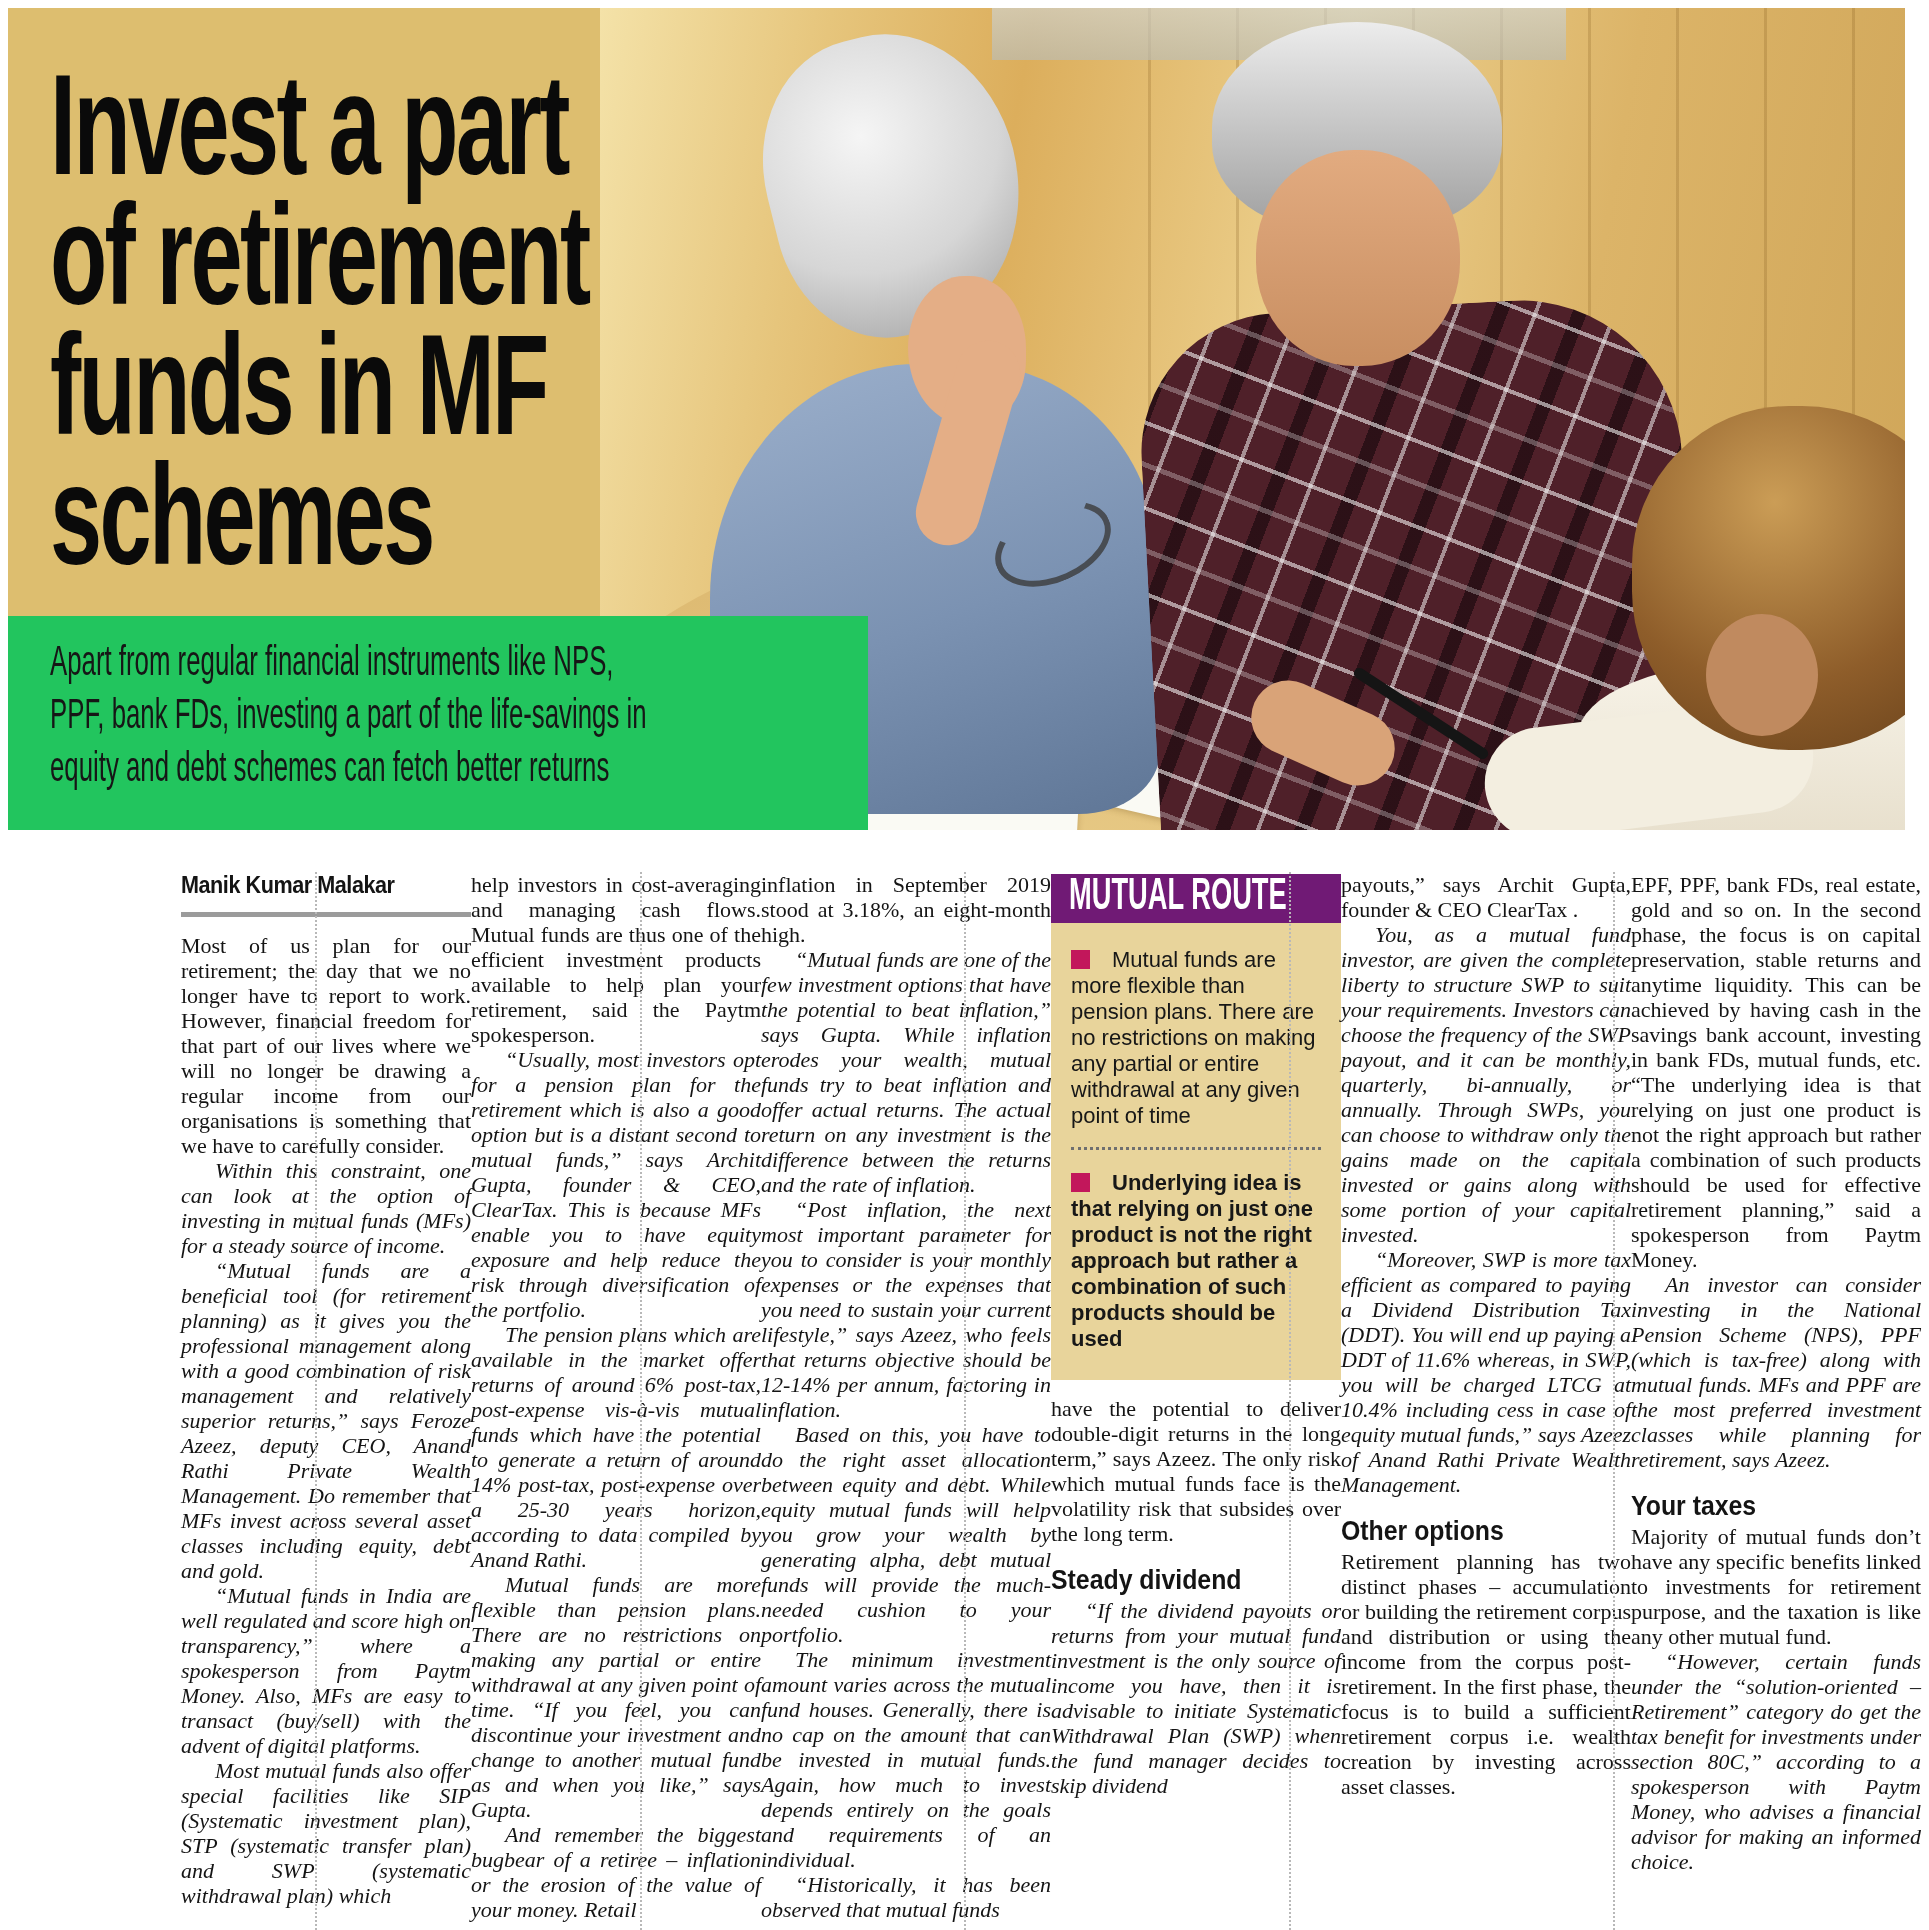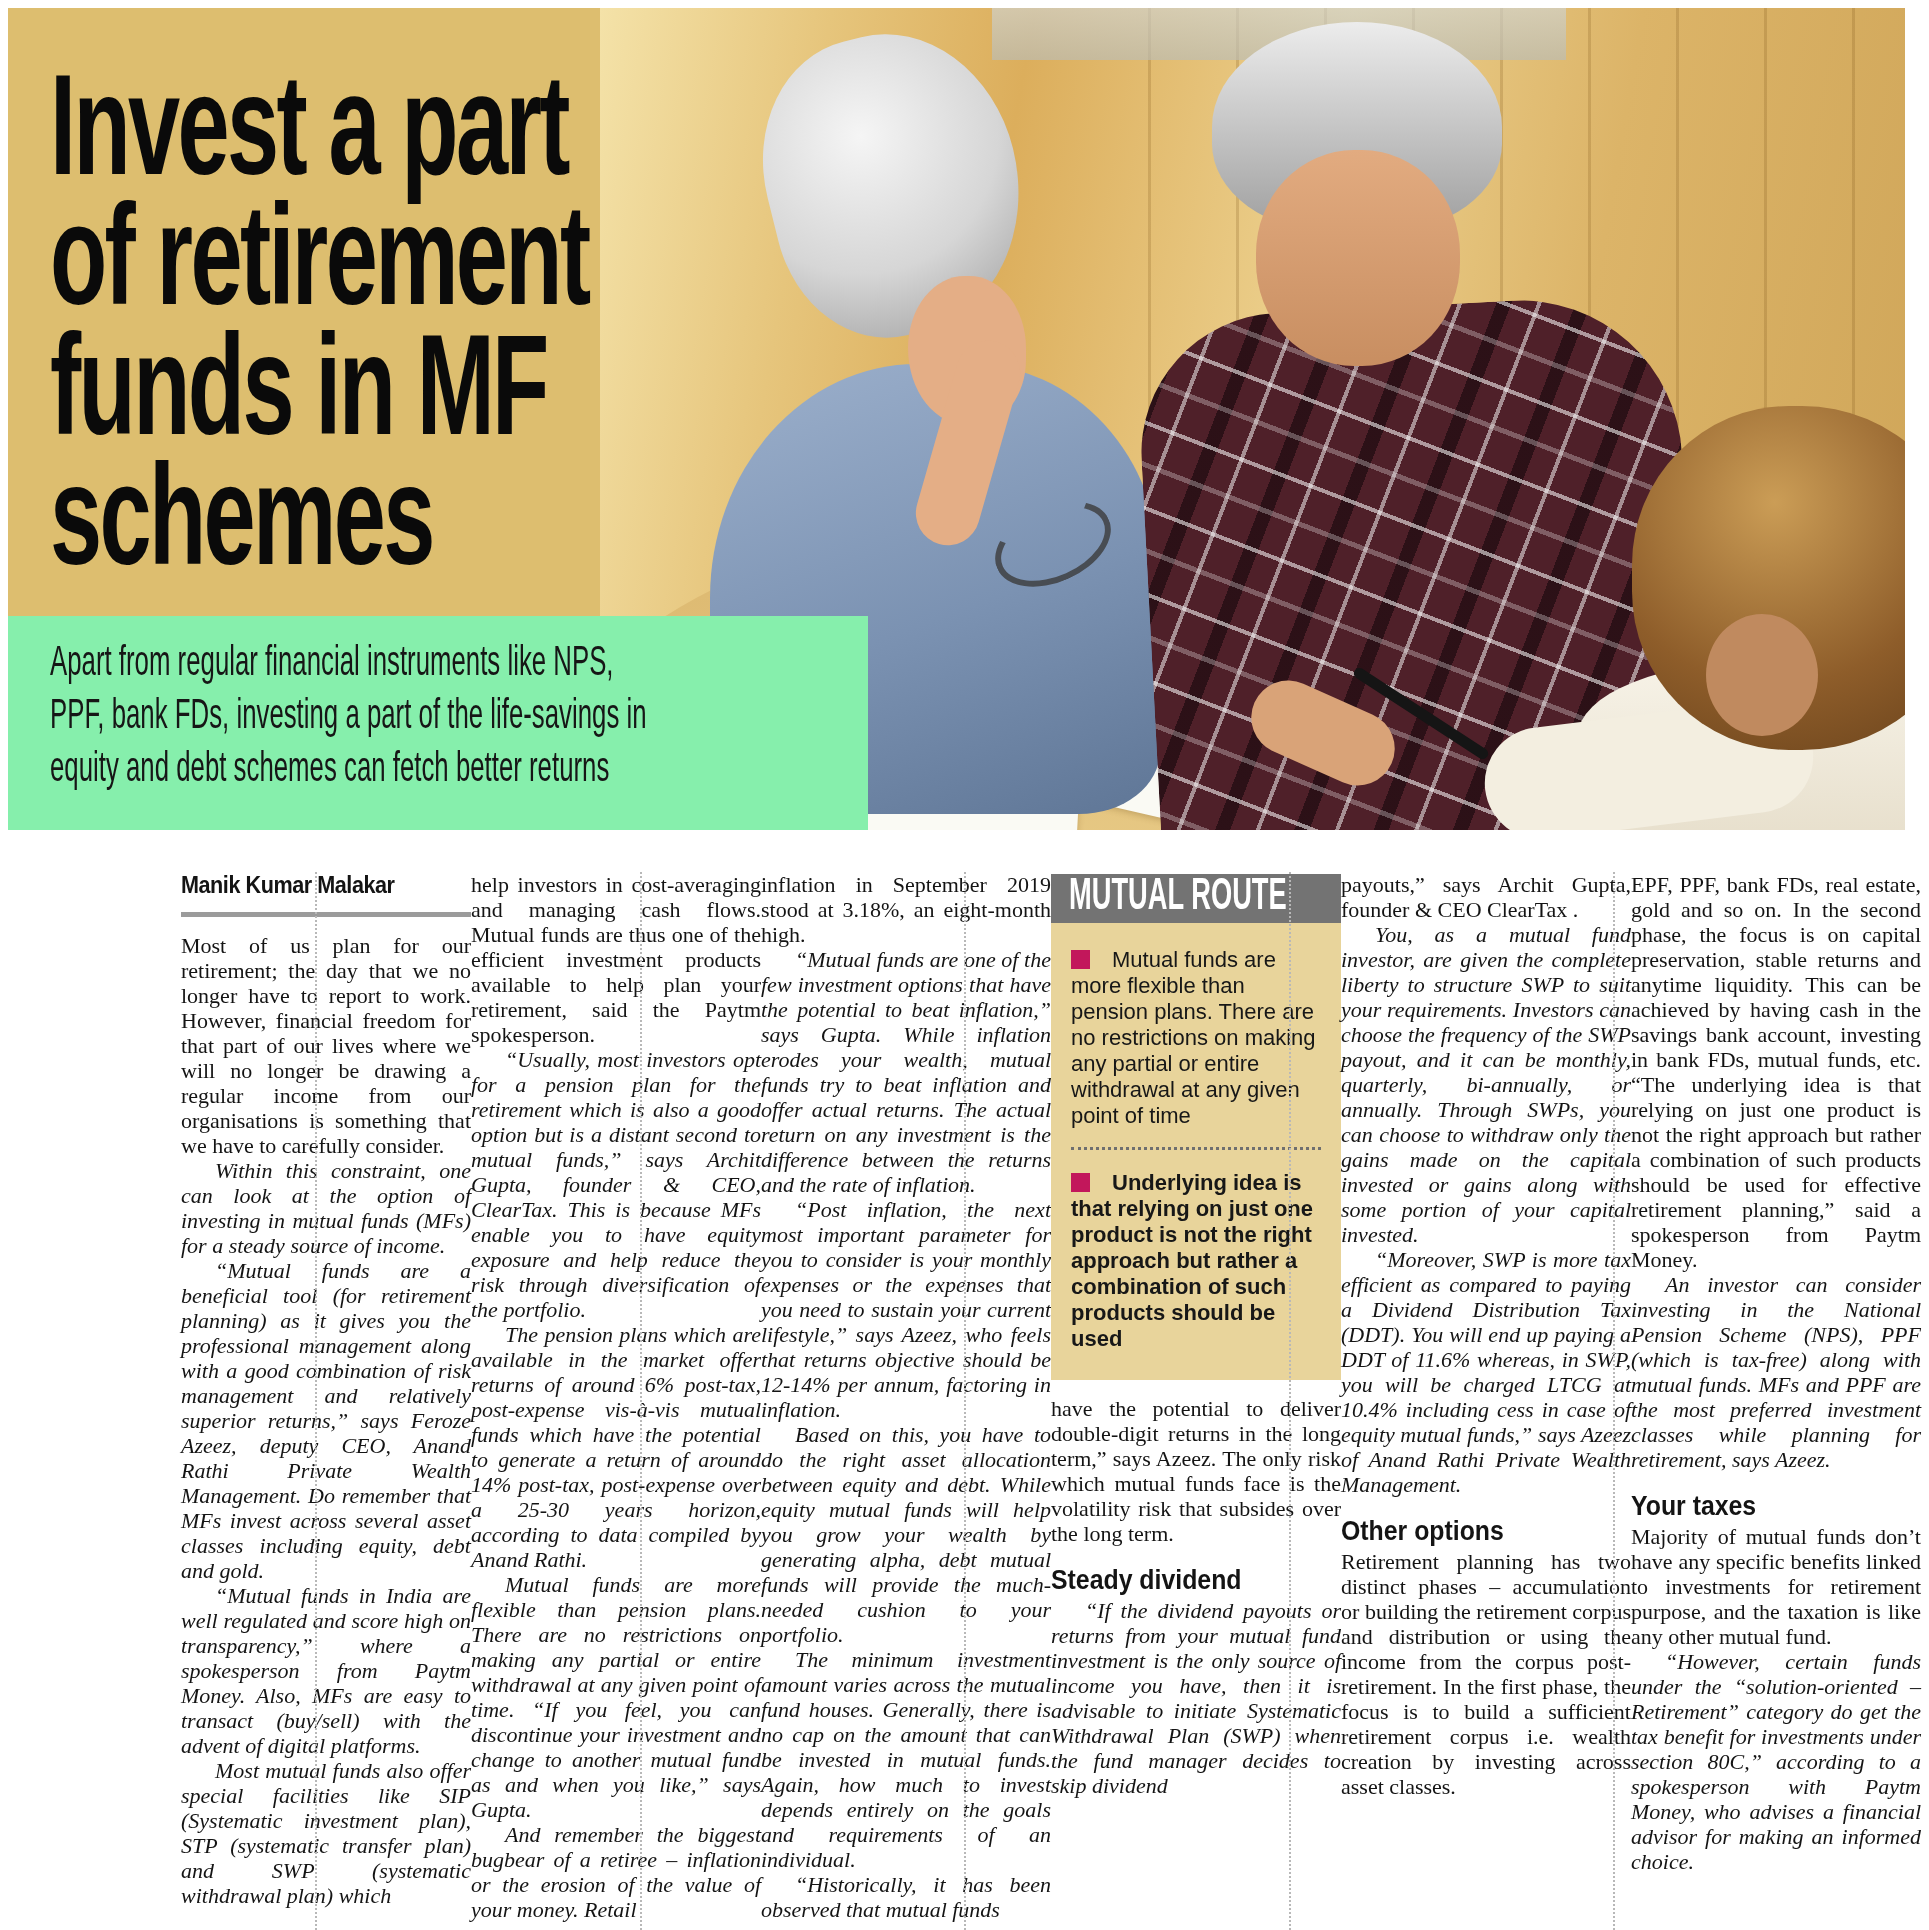--- a/index.html
+++ b/index.html
@@ -45,39 +45,39 @@
     background:radial-gradient(circle at 42% 28%,#cb9d56,#8e5d2a 58%,#6d451d 92%);}
   .faceR{position:absolute;left:1106px;top:606px;width:112px;height:122px;background:#c08a5f;border-radius:50%;}
   .bodyR{position:absolute;left:978px;top:652px;width:450px;height:180px;border-radius:42% 44% 0 0;
     background:linear-gradient(#f7f3e8,#e7dfcc);}
   .armR{position:absolute;left:884px;top:706px;width:330px;height:112px;background:#f3eee0;border-radius:60px;transform:rotate(-7deg);}
   .pen{position:absolute;left:742px;top:700px;width:158px;height:11px;background:#151515;border-radius:6px;transform:rotate(33deg);}
   .headline{position:absolute;left:42px;top:52px;z-index:5;
     font-family:"Liberation Sans",sans-serif;font-weight:bold;color:#0a0a0a;
     font-size:142px;line-height:130px;letter-spacing:-4px;white-space:nowrap;
     transform:scaleX(0.66);transform-origin:0 0;}
-  .deck-strip{position:absolute;left:0;top:608px;width:860px;height:214px;background:#86efac;z-index:4;}
+  .deck-strip{position:absolute;left:0;top:608px;width:860px;height:214px;background:#22c55e;z-index:4;}
   .deck{position:absolute;left:42px;top:18px;font-family:"Liberation Sans",sans-serif;color:#161616;
     font-size:43px;line-height:53px;white-space:nowrap;transform:scaleX(0.60);transform-origin:0 0;}
   
   .article{position:absolute;left:8px;top:872px;width:1913px;height:1058px;display:flex;justify-content:flex-end;}
   .col{width:290px;font-size:22px;line-height:25px;text-align:justify;hyphens:auto;}
   .col p{margin:0;}
   .col p.ind{text-indent:34px;font-style:italic;}
   .byline-wrap{height:30px;}
   .byline{display:inline-block;font-family:"Liberation Sans",sans-serif;font-weight:bold;font-size:24px;
     letter-spacing:-0.5px;transform:scaleX(0.9);transform-origin:0 0;white-space:nowrap;}
   .byline-rule{height:5px;background:#9b9b9b;margin:10px 0 16px;}
   .subhead{margin:22px 0 4px;}
   .subhead span{display:inline-block;font-family:"Liberation Sans",sans-serif;font-weight:bold;font-size:27px;
     letter-spacing:0;transform:scaleX(0.92);transform-origin:0 0;white-space:nowrap;}
   .colrule{position:absolute;top:872px;height:1058px;width:0;border-left:2px dotted #b8b8b8;}
   
   .mr-box{margin:2px 0 16px;}
-  .mr-head{background:#737373;color:#ffffff;padding:7px 0 9px 18px;}
+  .mr-head{background:#701a75;color:#ffffff;padding:7px 0 9px 18px;}
   .mr-head span{display:inline-block;font-family:"Liberation Sans",sans-serif;font-weight:bold;font-size:44px;
     transform:scaleX(0.62);transform-origin:0 0;white-space:nowrap;letter-spacing:0;}
   .mr-body{background:#e8d49b;padding:24px 20px 28px;font-family:"Liberation Sans",sans-serif;
     font-size:22px;line-height:26px;text-align:left;color:#171717;}
   .sq{display:inline-block;width:19px;height:19px;background:#c2175b;margin-right:22px;vertical-align:-2px;}
   .mr-item.bold{font-weight:bold;}
   .mr-sep{border-top:3px dotted #6f6f6f;margin:18px 0 20px;}
 </style>
 </head>
 <body>

